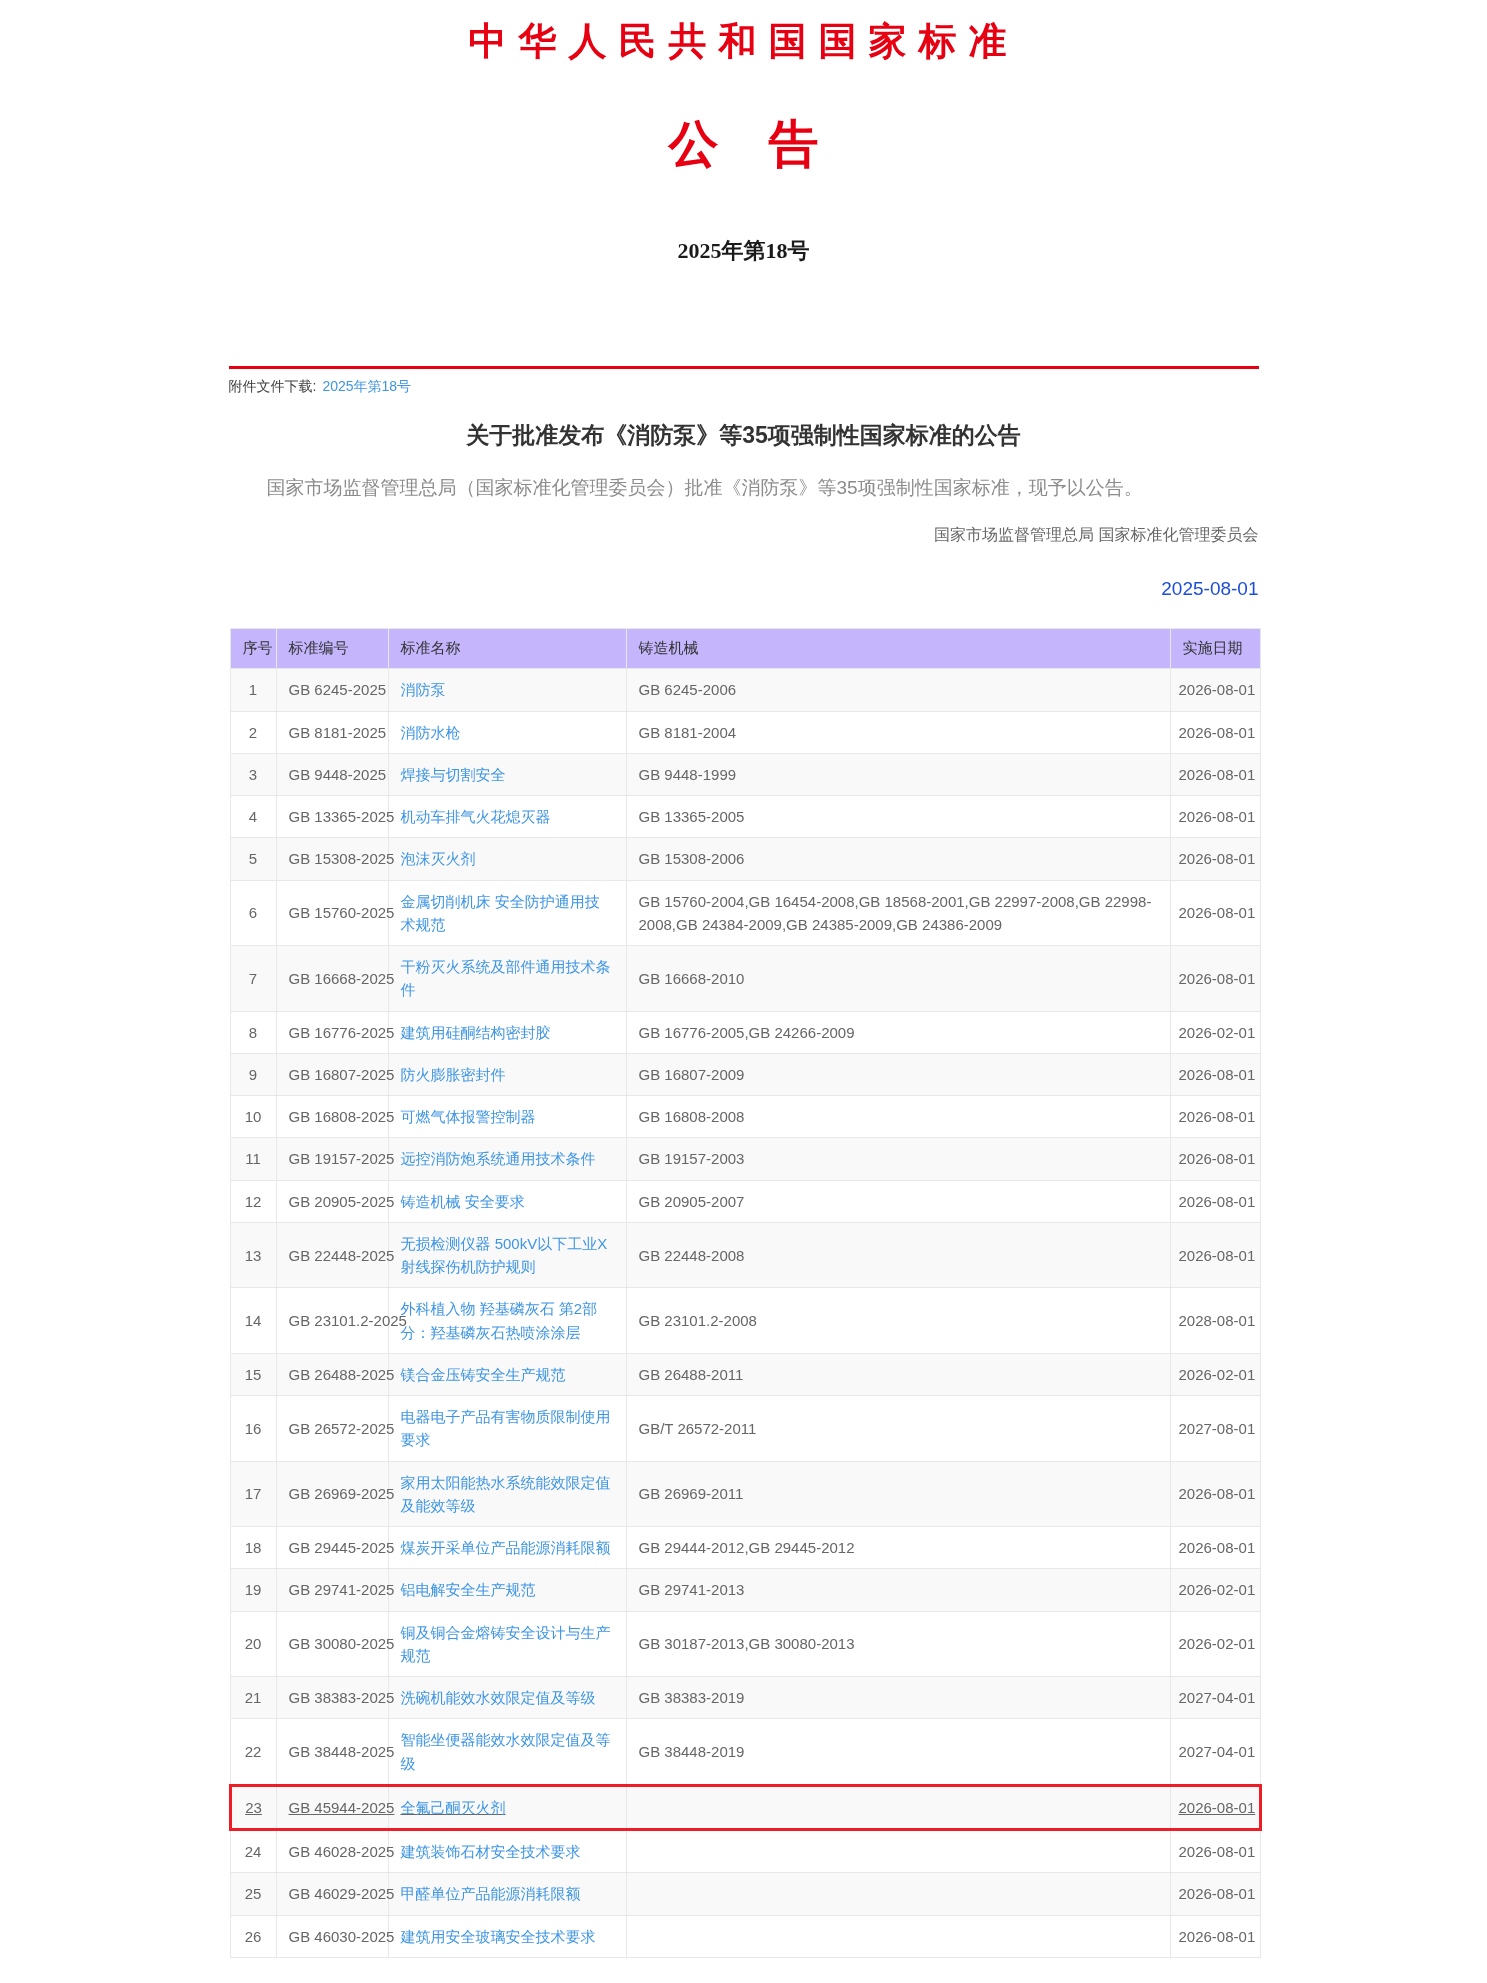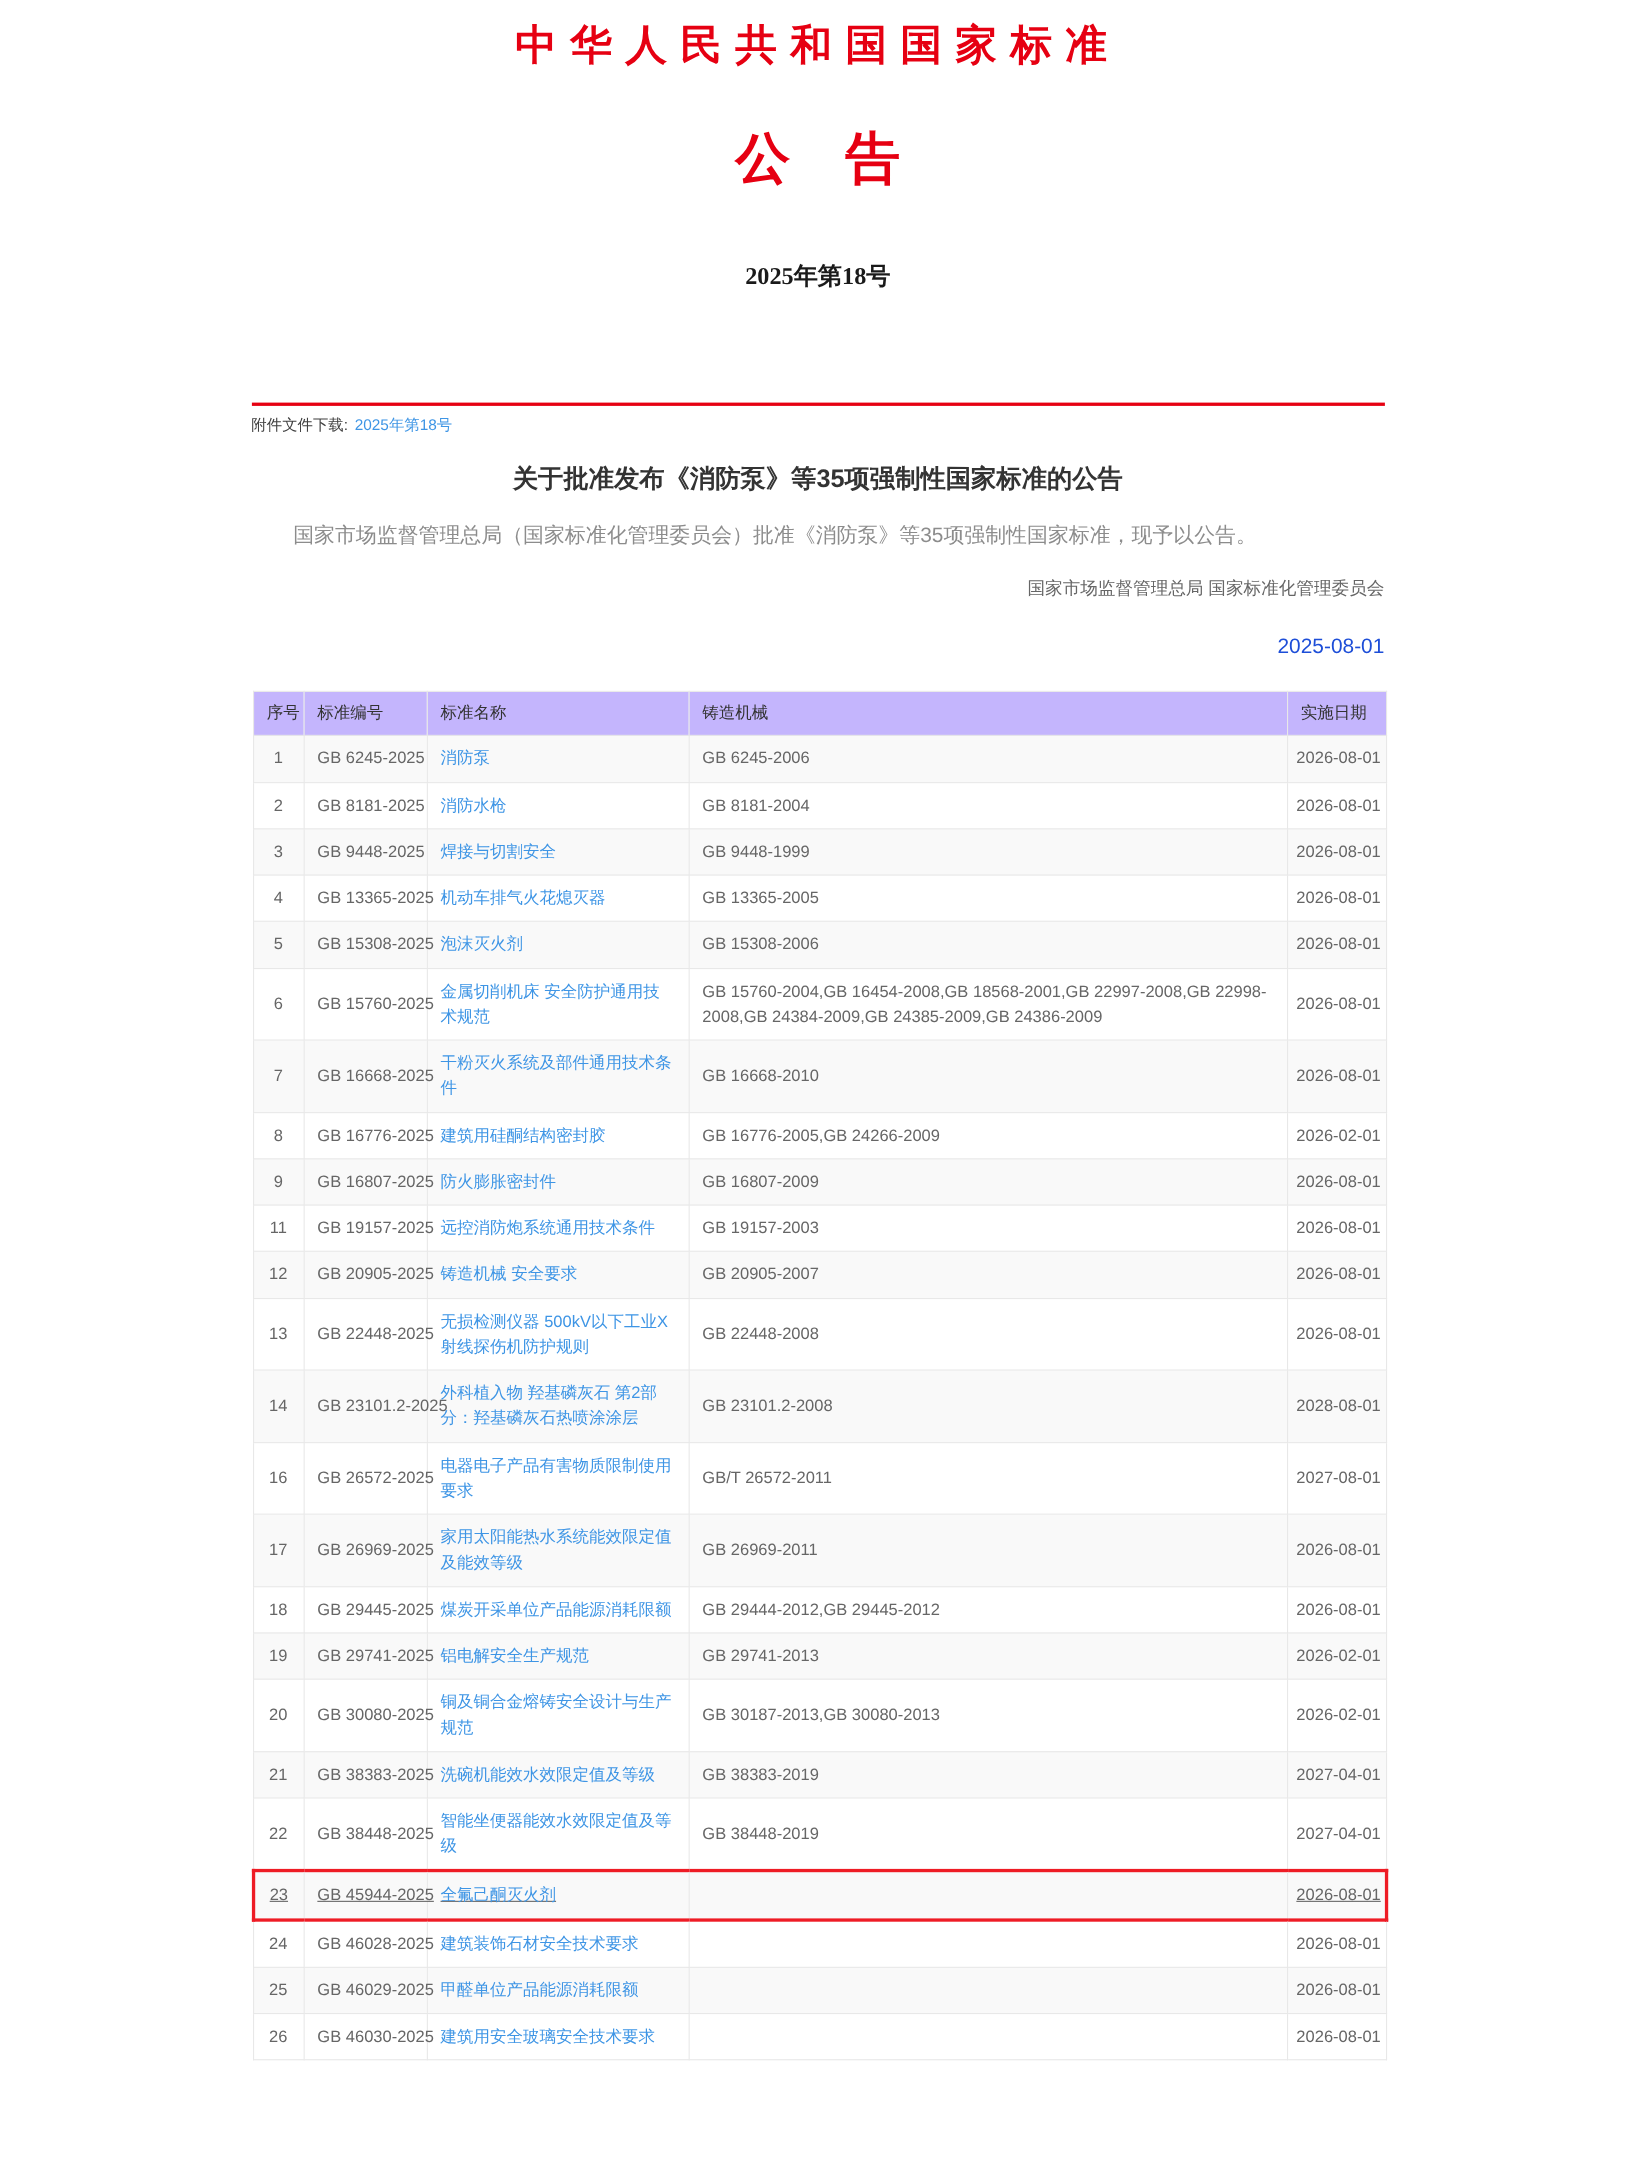--- a/index.html
+++ b/index.html
@@ -235,20 +235,27 @@
             <td class="cell-date">2026-02-01</td>
           </tr>
           <tr>
             <td class="cell-no">9</td>
             <td class="cell-code">GB 16807-2025</td>
             <td class="cell-name"><a>防火膨胀密封件</a></td>
             <td class="cell-replaced">GB 16807-2009</td>
             <td class="cell-date">2026-08-01</td>
           </tr>
           <tr>
+            <td class="cell-no">10</td>
+            <td class="cell-code">GB 16808-2025</td>
+            <td class="cell-name"><a>可燃气体报警控制器</a></td>
+            <td class="cell-replaced">GB 16808-2008</td>
+            <td class="cell-date">2026-08-01</td>
+          </tr>
+          <tr>
             <td class="cell-no">11</td>
             <td class="cell-code">GB 19157-2025</td>
             <td class="cell-name"><a>远控消防炮系统通用技术条件</a></td>
             <td class="cell-replaced">GB 19157-2003</td>
             <td class="cell-date">2026-08-01</td>
           </tr>
           <tr>
             <td class="cell-no">12</td>
             <td class="cell-code">GB 20905-2025</td>
             <td class="cell-name"><a>铸造机械 安全要求</a></td>
@@ -263,20 +270,27 @@
             <td class="cell-date">2026-08-01</td>
           </tr>
           <tr>
             <td class="cell-no">14</td>
             <td class="cell-code">GB 23101.2-2025</td>
             <td class="cell-name"><a>外科植入物 羟基磷灰石 第2部分：羟基磷灰石热喷涂涂层</a></td>
             <td class="cell-replaced">GB 23101.2-2008</td>
             <td class="cell-date">2028-08-01</td>
           </tr>
           <tr>
+            <td class="cell-no">15</td>
+            <td class="cell-code">GB 26488-2025</td>
+            <td class="cell-name"><a>镁合金压铸安全生产规范</a></td>
+            <td class="cell-replaced">GB 26488-2011</td>
+            <td class="cell-date">2026-02-01</td>
+          </tr>
+          <tr>
             <td class="cell-no">16</td>
             <td class="cell-code">GB 26572-2025</td>
             <td class="cell-name"><a>电器电子产品有害物质限制使用要求</a></td>
             <td class="cell-replaced">GB/T 26572-2011</td>
             <td class="cell-date">2027-08-01</td>
           </tr>
           <tr>
             <td class="cell-no">17</td>
             <td class="cell-code">GB 26969-2025</td>
             <td class="cell-name"><a>家用太阳能热水系统能效限定值及能效等级</a></td>

